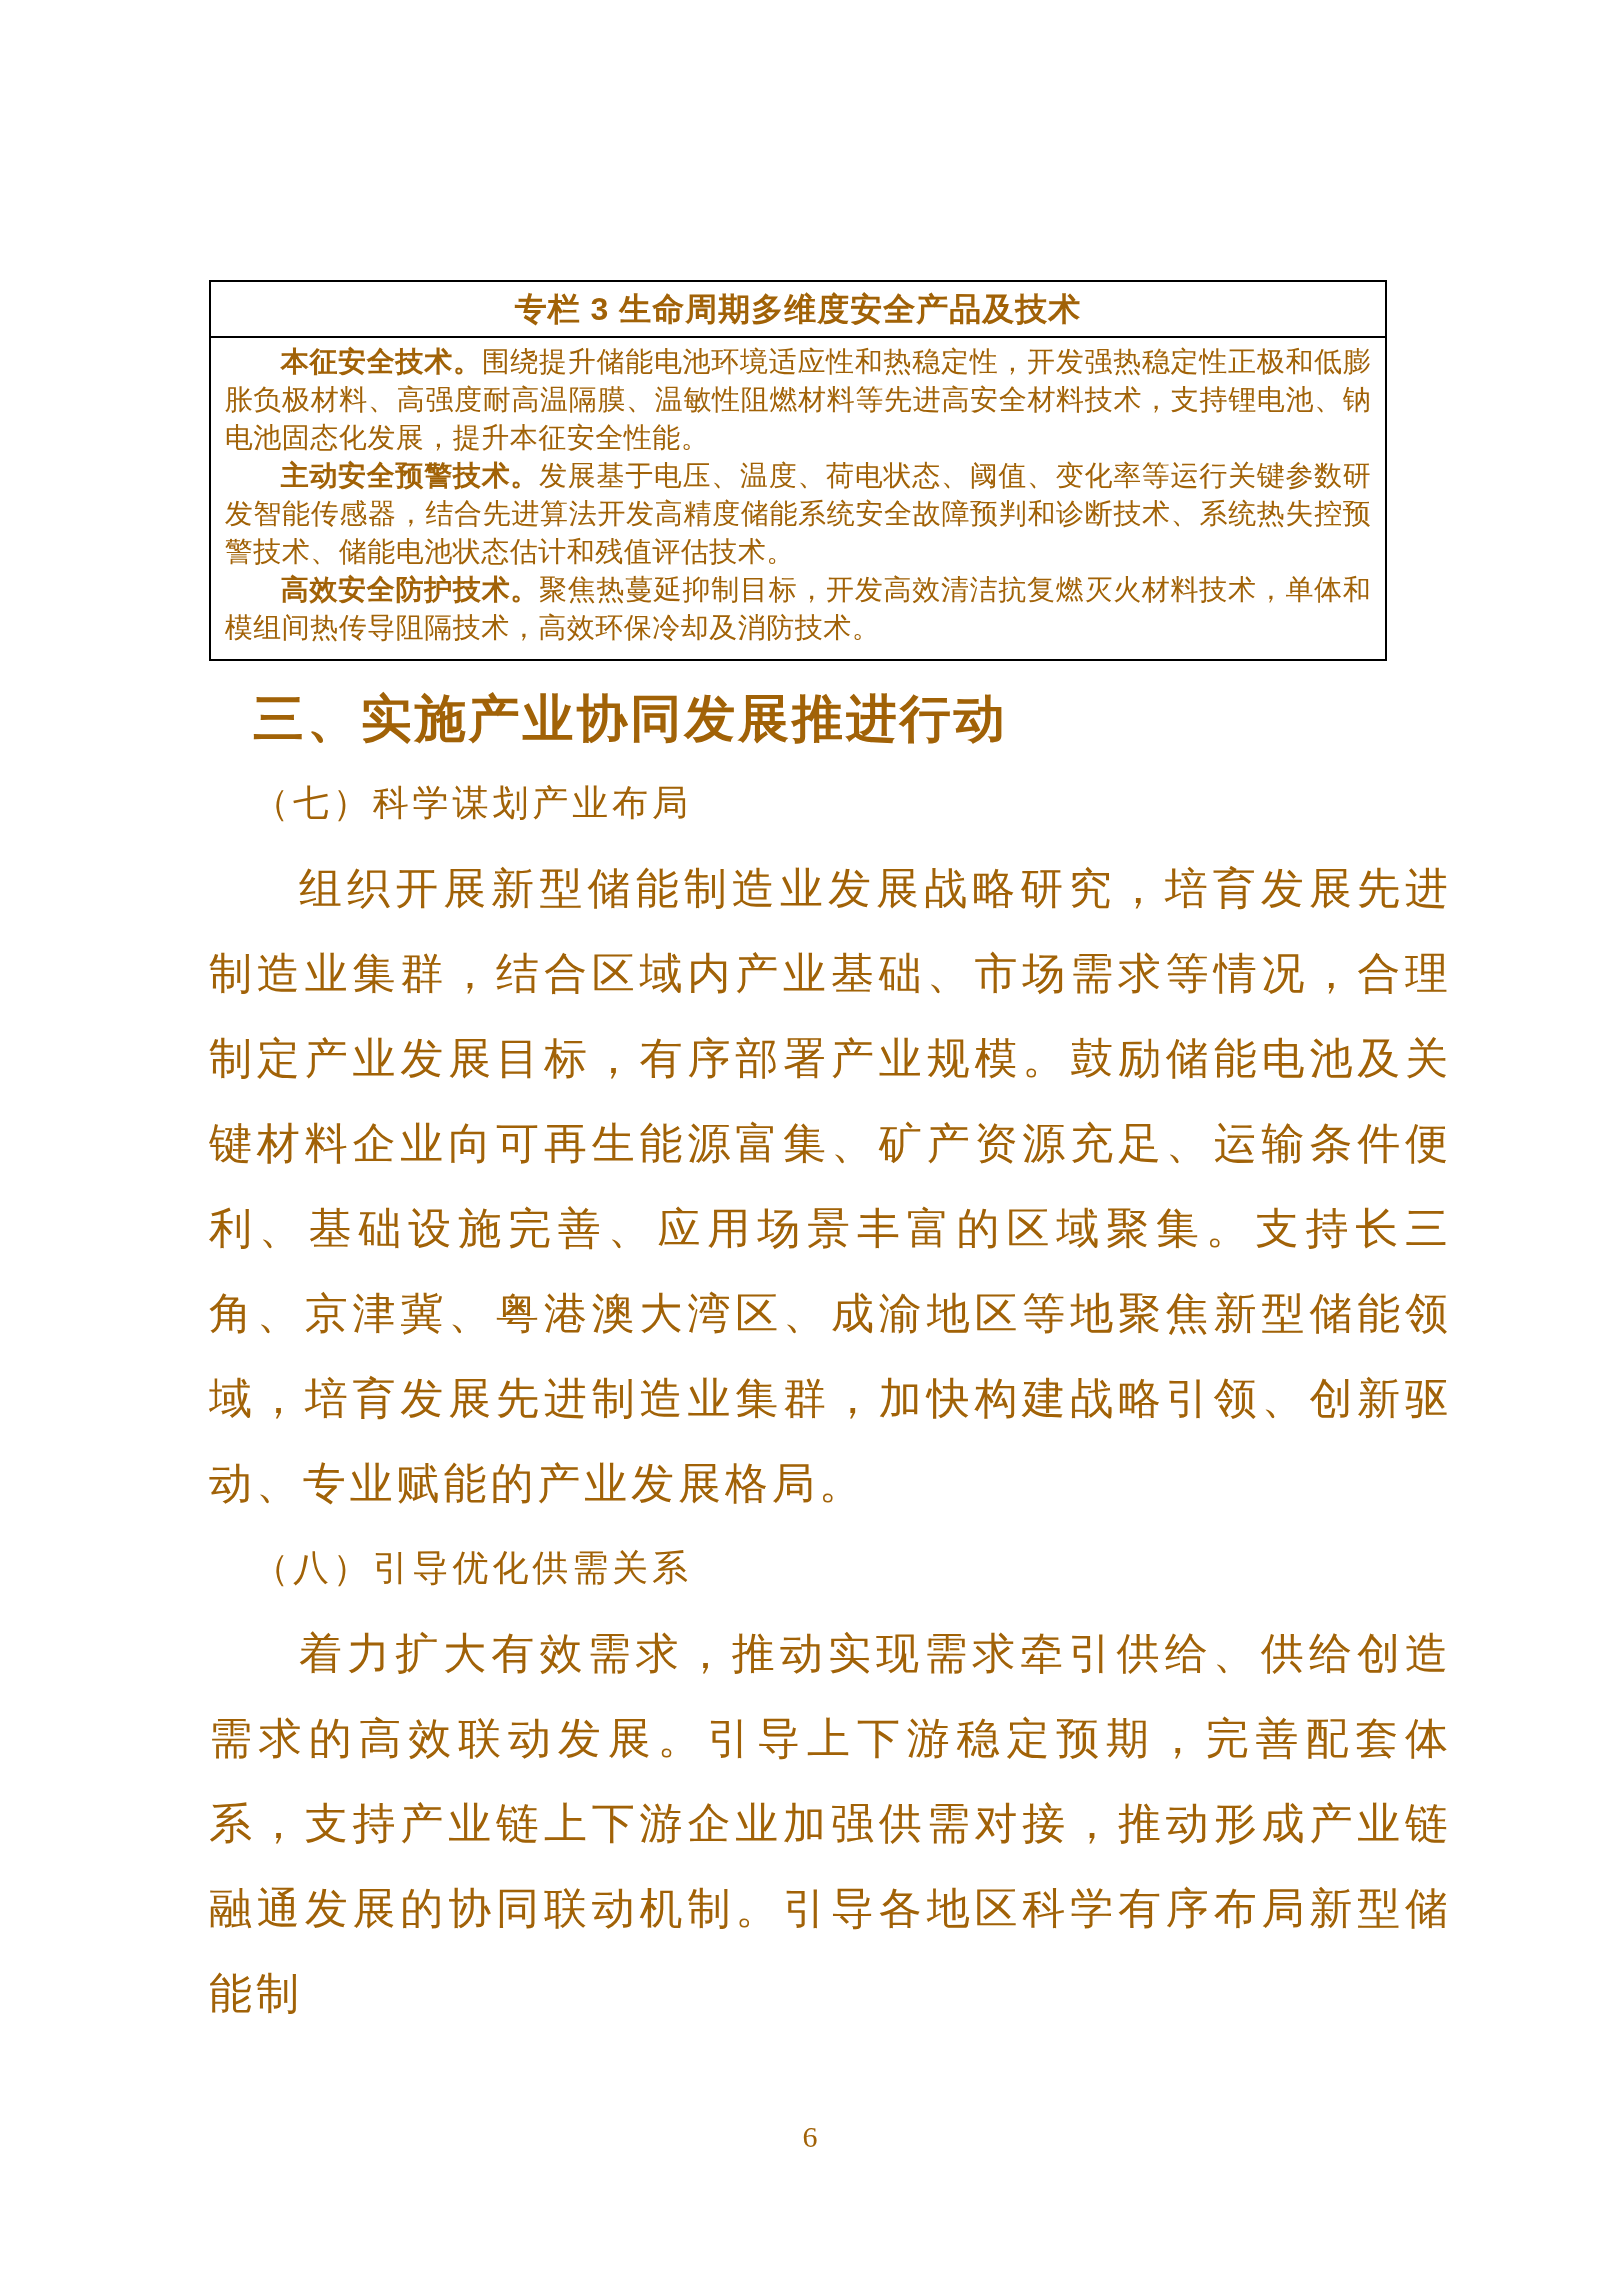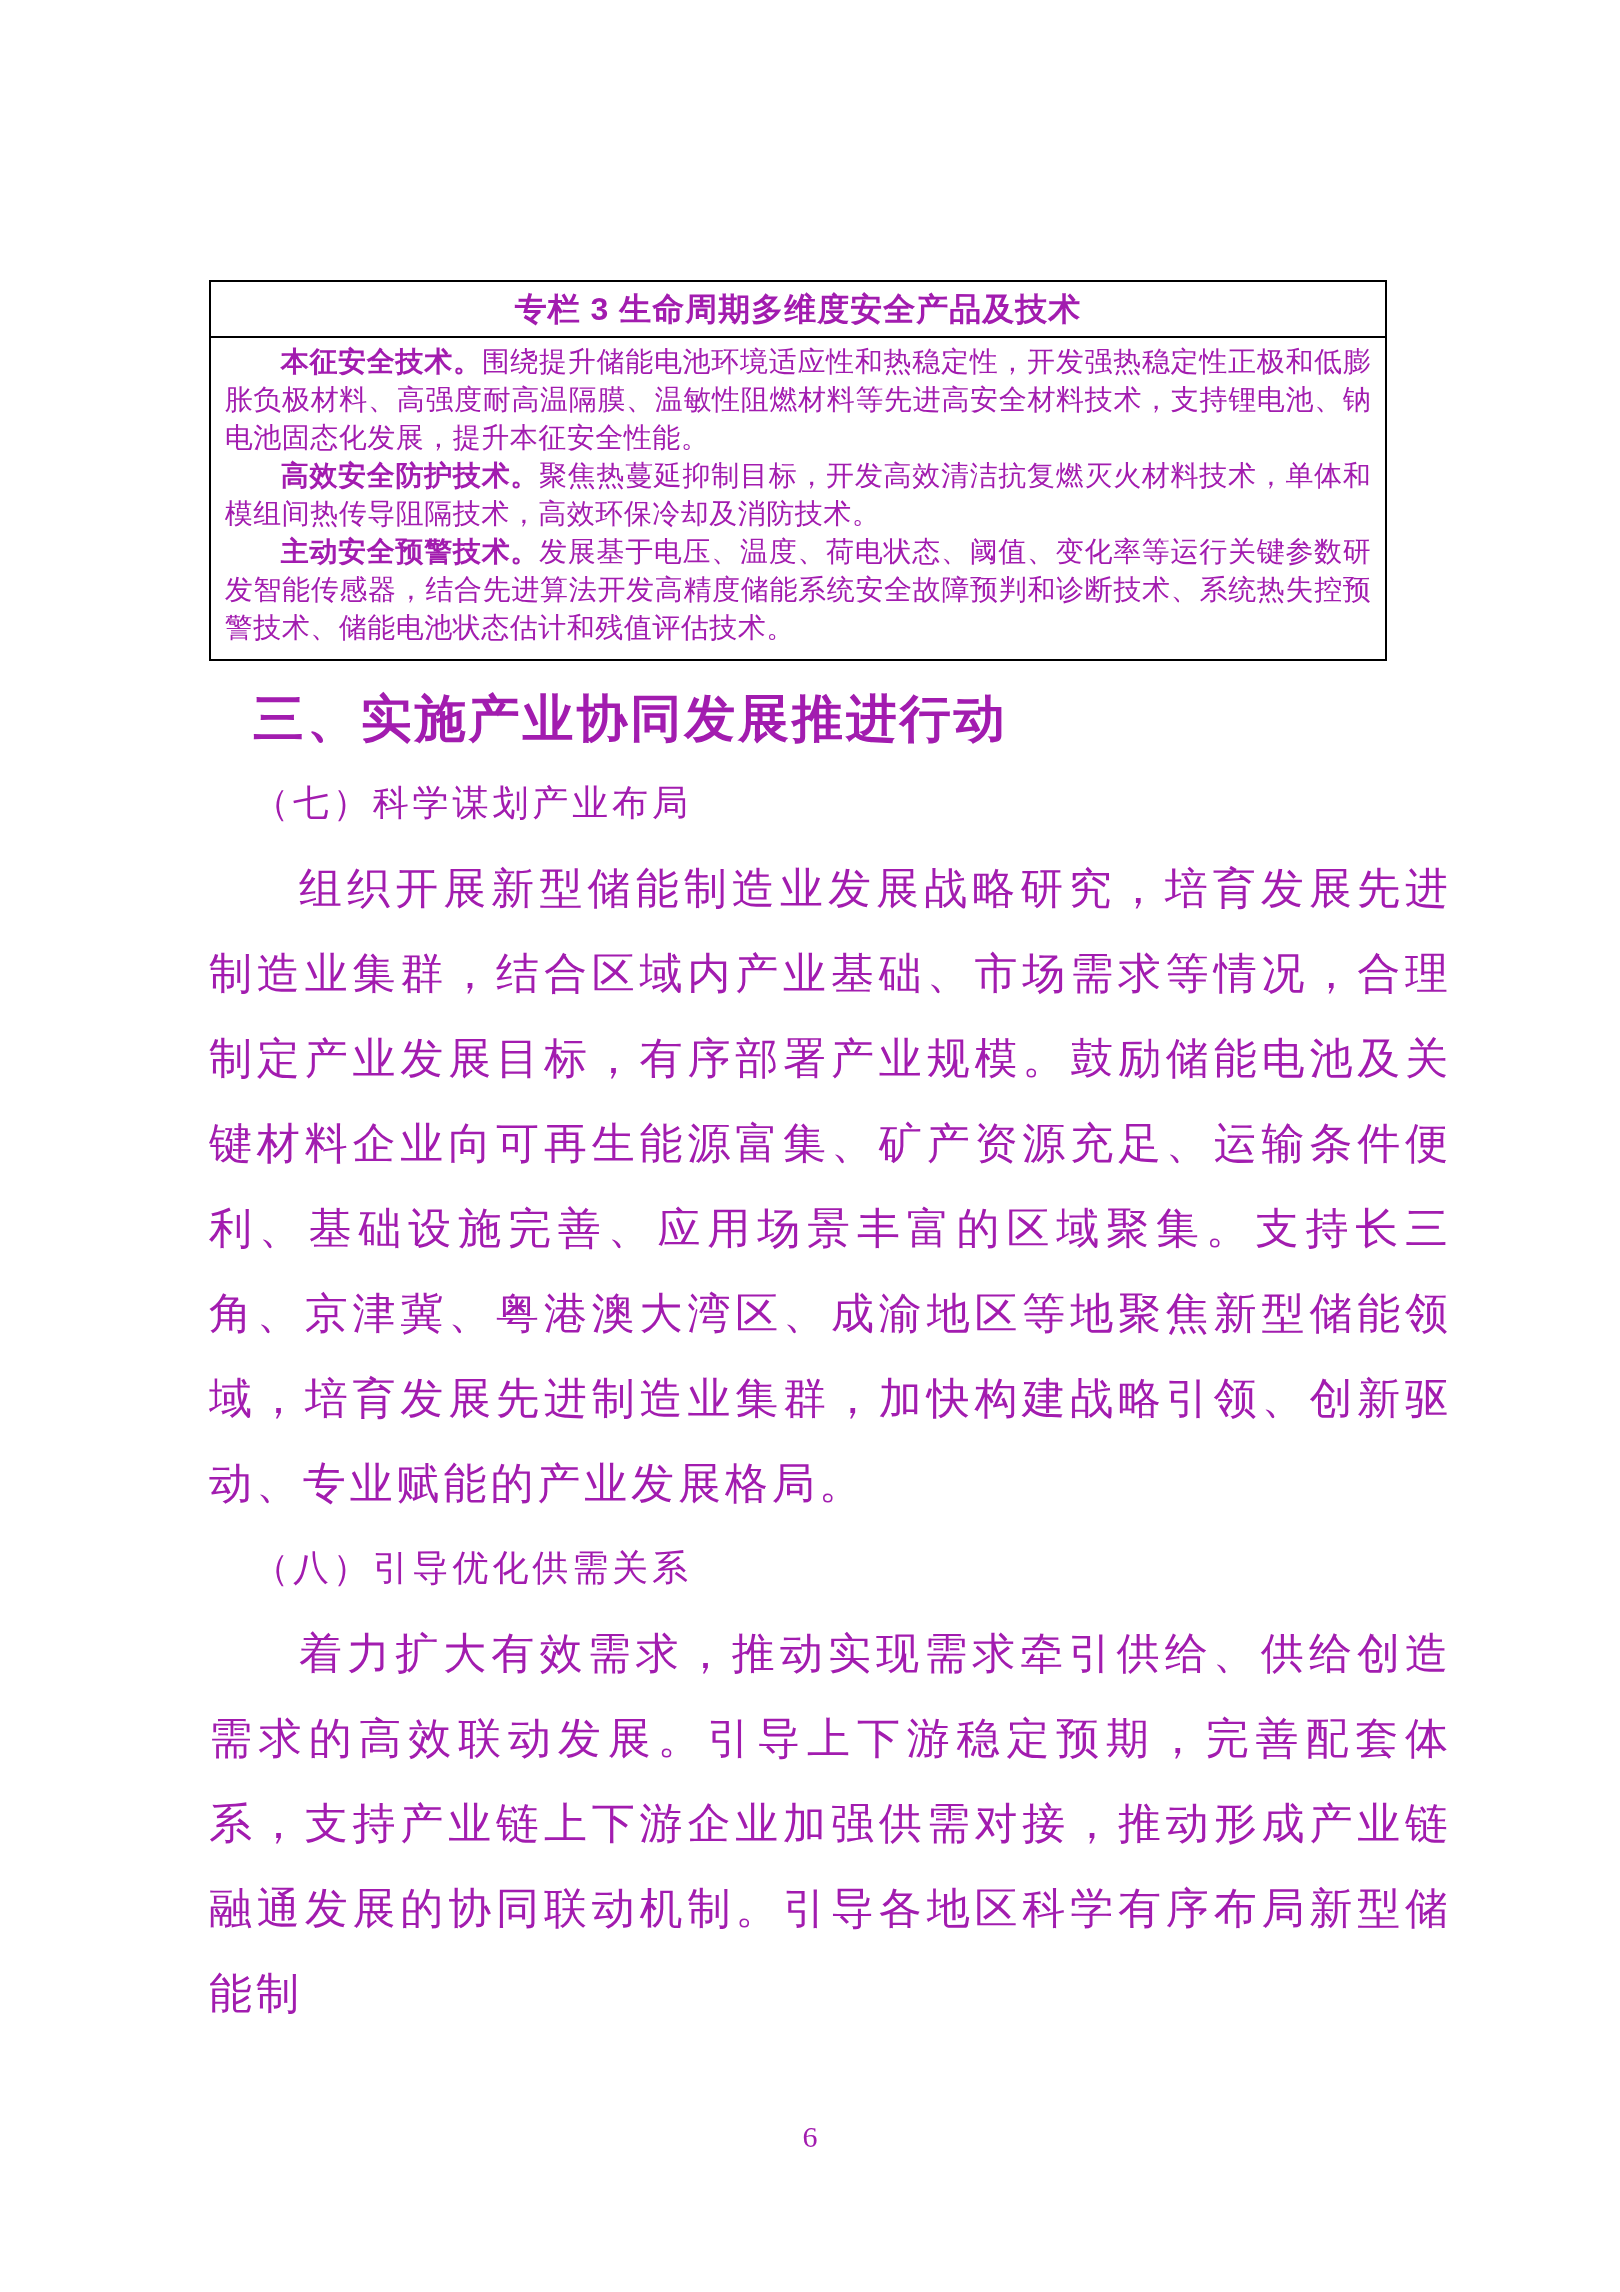--- a/index.html
+++ b/index.html
@@ -2,21 +2,21 @@
 <html lang="zh"><head>
 <meta charset="utf-8">
 <style>
   html, body { margin: 0; padding: 0; background: #888; }
   .page {
     position: relative;
     width: 1620px;
     height: 2293px;
     margin: 0 auto;
     background: #ffffff;
-    color: #a21caf;
+    color: #a16207;
     font-family: "Liberation Serif", "DejaVu Serif", serif;
     overflow: hidden;
   }
   .content {
     position: absolute;
     left: 209px;
     top: 280px;
     width: 1243px;
   }
   
@@ -93,24 +93,24 @@
 <div class="page">
   <div class="content">
 
     <div class="box">
       <div class="box-title">专栏 3 生命周期多维度安全产品及技术</div>
       <div class="box-body">
         <p>
           <span class="box-lead">本征安全技术。</span><span>围绕提升储能电池环境适应性和热稳定性，开发强热稳定性正极和低膨胀负极材料、高强度耐高温隔膜、温敏性阻燃材料等先进高安全材料技术，支持锂电池、钠电池固态化发展，提升本征安全性能。</span>
         </p>
         <p>
-          <span class="box-lead">高效安全防护技术。</span><span>聚焦热蔓延抑制目标，开发高效清洁抗复燃灭火材料技术，单体和模组间热传导阻隔技术，高效环保冷却及消防技术。</span>
+          <span class="box-lead">主动安全预警技术。</span><span>发展基于电压、温度、荷电状态、阈值、变化率等运行关键参数研发智能传感器，结合先进算法开发高精度储能系统安全故障预判和诊断技术、系统热失控预警技术、储能电池状态估计和残值评估技术。</span>
         </p>
         <p>
-          <span class="box-lead">主动安全预警技术。</span><span>发展基于电压、温度、荷电状态、阈值、变化率等运行关键参数研发智能传感器，结合先进算法开发高精度储能系统安全故障预判和诊断技术、系统热失控预警技术、储能电池状态估计和残值评估技术。</span>
+          <span class="box-lead">高效安全防护技术。</span><span>聚焦热蔓延抑制目标，开发高效清洁抗复燃灭火材料技术，单体和模组间热传导阻隔技术，高效环保冷却及消防技术。</span>
         </p>
       </div>
     </div>
 
     <div class="main">
       <h2>三、实施产业协同发展推进行动</h2>
       <h3>（七）科学谋划产业布局</h3>
       <p>组织开展新型储能制造业发展战略研究，培育发展先进制造业集群，结合区域内产业基础、市场需求等情况，合理制定产业发展目标，有序部署产业规模。鼓励储能电池及关键材料企业向可再生能源富集、矿产资源充足、运输条件便利、基础设施完善、应用场景丰富的区域聚集。支持长三角、京津冀、粤港澳大湾区、成渝地区等地聚焦新型储能领域，培育发展先进制造业集群，加快构建战略引领、创新驱动、专业赋能的产业发展格局。</p>
       <h3>（八）引导优化供需关系</h3>
       <p>着力扩大有效需求，推动实现需求牵引供给、供给创造需求的高效联动发展。引导上下游稳定预期，完善配套体系，支持产业链上下游企业加强供需对接，推动形成产业链融通发展的协同联动机制。引导各地区科学有序布局新型储能制</p>

